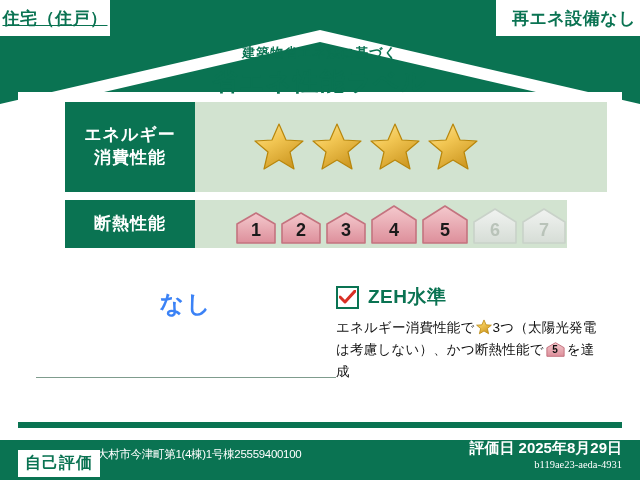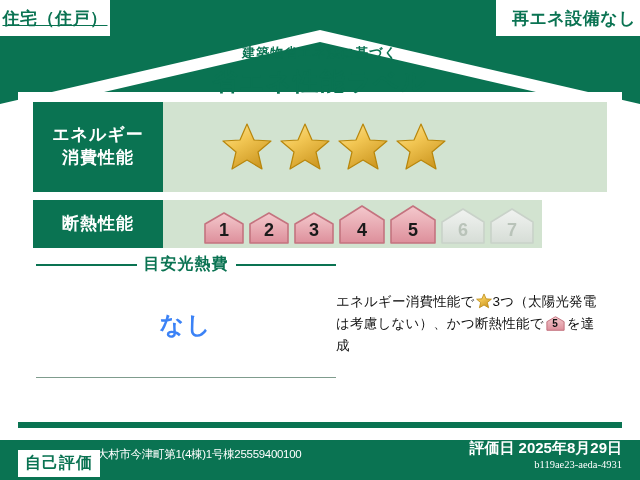--- a/index.html
+++ b/index.html
@@ -49,21 +49,21 @@
   }
 
   
   .perf-row{display:flex;align-items:stretch;margin:0 0 0 0;}
   #row-energy{position:absolute;left:15px;top:10px;width:574px;height:90px;}
   #row-insul{position:absolute;left:15px;top:108px;width:509px;height:48px;border-radius:10px;}
 
   .row-label{
     background:#0a7352;color:#fff;font-weight:bold;
     display:flex;flex-direction:column;align-items:center;justify-content:center;
-    width:130px;flex:none;font-size:17px;line-height:1.35;letter-spacing:1px;
+    width:130px;flex:none;font-size:17px;line-height:1.35;letter-spacing:1px;margin-left:32px;
   }
   .row-body{
     background:#d2e3d0;flex:1;display:flex;align-items:center;
   }
   #stars-wrap{display:flex;align-items:center;gap:6px;padding-left:58px;}
   .star{width:52px;height:50px;display:block;}
 
   #houses-wrap{display:flex;align-items:flex-end;padding-left:40px;gap:3px;}
   .house{position:relative;display:block;}
   .house svg{display:block;}
@@ -229,30 +229,33 @@
               <polygon points="23,2 44,15 44,36 2,36 2,15" fill="url(#hg)" stroke="#c9d2c9" stroke-width="1.6" stroke-linejoin="round"></polygon>
             </svg>
             <span class="num">7</span>
           </div>
 
         </div>
       </div>
     </div>
 
     <div id="cost-section">
-      <div id="cost-head">
-        <span class="hline"></span>
-        <span id="cost-title">目安光熱費</span>
-        <span class="hline"></span>
-      </div>
       <div id="cost-value">なし</div>
     </div>
     <div id="cost-rule"></div>
 
     <div id="zeh-section">
+      <div id="zeh-head">
+        <span id="zeh-check">
+          <svg width="17" height="14" viewBox="0 0 17 14">
+            <polyline points="1,7 6,12 16,1" fill="none" stroke="#d93025" stroke-width="3" stroke-linecap="round" stroke-linejoin="round"></polyline>
+          </svg>
+        </span>
+        <span id="zeh-title">ZEH水準</span>
+      </div>
       <div id="zeh-desc"><span>エネルギー消費性能で</span><svg class="inline-star" viewBox="0 0 52 50">
             <polygon points="26,2 33,18 50,19 37,30 41,47 26,38 11,47 15,30 2,19 19,18" fill="url(#sg1)" stroke="#b8860b" stroke-width="2.5" stroke-linejoin="round"></polygon>
           </svg><span>3つ（太陽光発電は考慮しない）、かつ断熱性能で</span><span class="inline-house"><svg width="19" height="17" viewBox="0 0 42 34">
               <polygon points="21,2 40,13 40,32 2,32 2,13" fill="url(#hp)" stroke="#c4737f" stroke-width="2.2" stroke-linejoin="round"></polygon>
             </svg><span class="num">5</span></span><span>を達成</span></div>
     </div>
 
   </div>
 
   <div id="footer-divider"></div>

